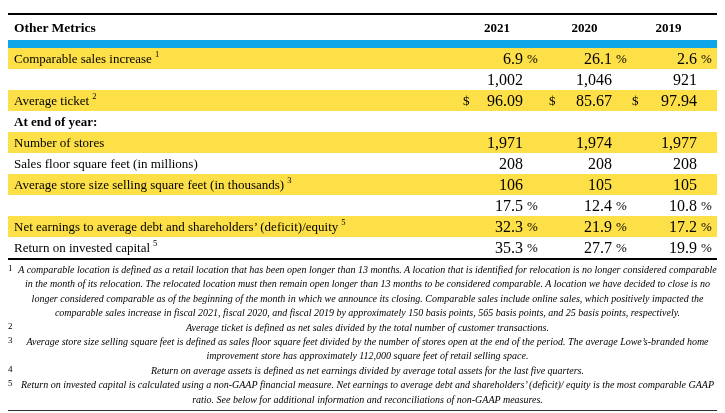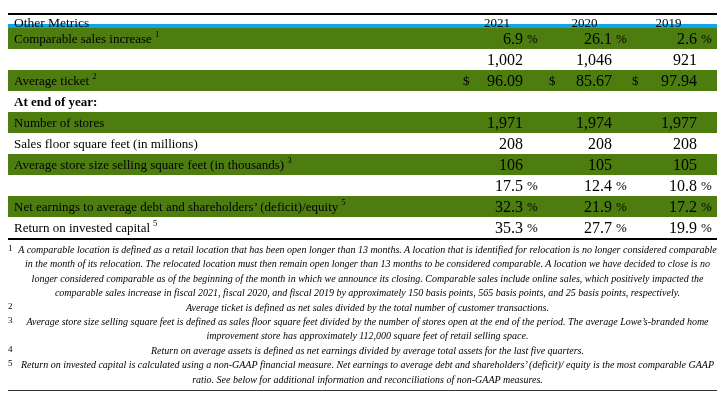--- a/index.html
+++ b/index.html
@@ -14,32 +14,32 @@
 
   
   .metrics-table { width: 709px; }
   .grid-row {
     display: grid;
     grid-template-columns: 455px 15px 45px 18px 8px 15px 48px 18px 2px 15px 50px 18px;
     align-items: center;
   }
   .thead {
     border-top: 2px solid #000;
-    border-bottom: 4px solid #0ea5e9;
-    height: 15px;
-    font-weight: normal;
+    border-bottom: 8px solid #0ea5e9;
+    height: 35px;
+    font-weight: bold;
   }
   .thead .label { font-size: 13.5px; }
   .year { font-size: 13px; text-align: center; padding-left: 8px; }
   .y0 { grid-column: 2 / 4; }
   .y1 { grid-column: 6 / 8; }
   .y2 { grid-column: 10 / 12; }
 
   .tbody .grid-row { height: 21px; font-size: 13px; }
-  .grid-row.shade { background: #4d7c0f; }
+  .grid-row.shade { background: #fde047; }
   .grid-row.bold .label { font-weight: bold; }
 
   .label { grid-column: 1; padding-left: 6px; white-space: nowrap; overflow: hidden; }
   .label sup { font-size: 8.5px; margin-left: 3px; position: relative; top: -1px; }
   .cell-d { text-align: left; font-size: 13px; }
   .cell-v { text-align: right; font-size: 16px; white-space: nowrap; }
   .cell-p { text-align: left; padding-left: 4px; font-size: 13px; }
   .g0d { grid-column: 2; } .g0v { grid-column: 3; } .g0p { grid-column: 4; }
   .g1d { grid-column: 6; } .g1v { grid-column: 7; } .g1p { grid-column: 8; }
   .g2d { grid-column: 10; } .g2v { grid-column: 11; } .g2p { grid-column: 12; }

